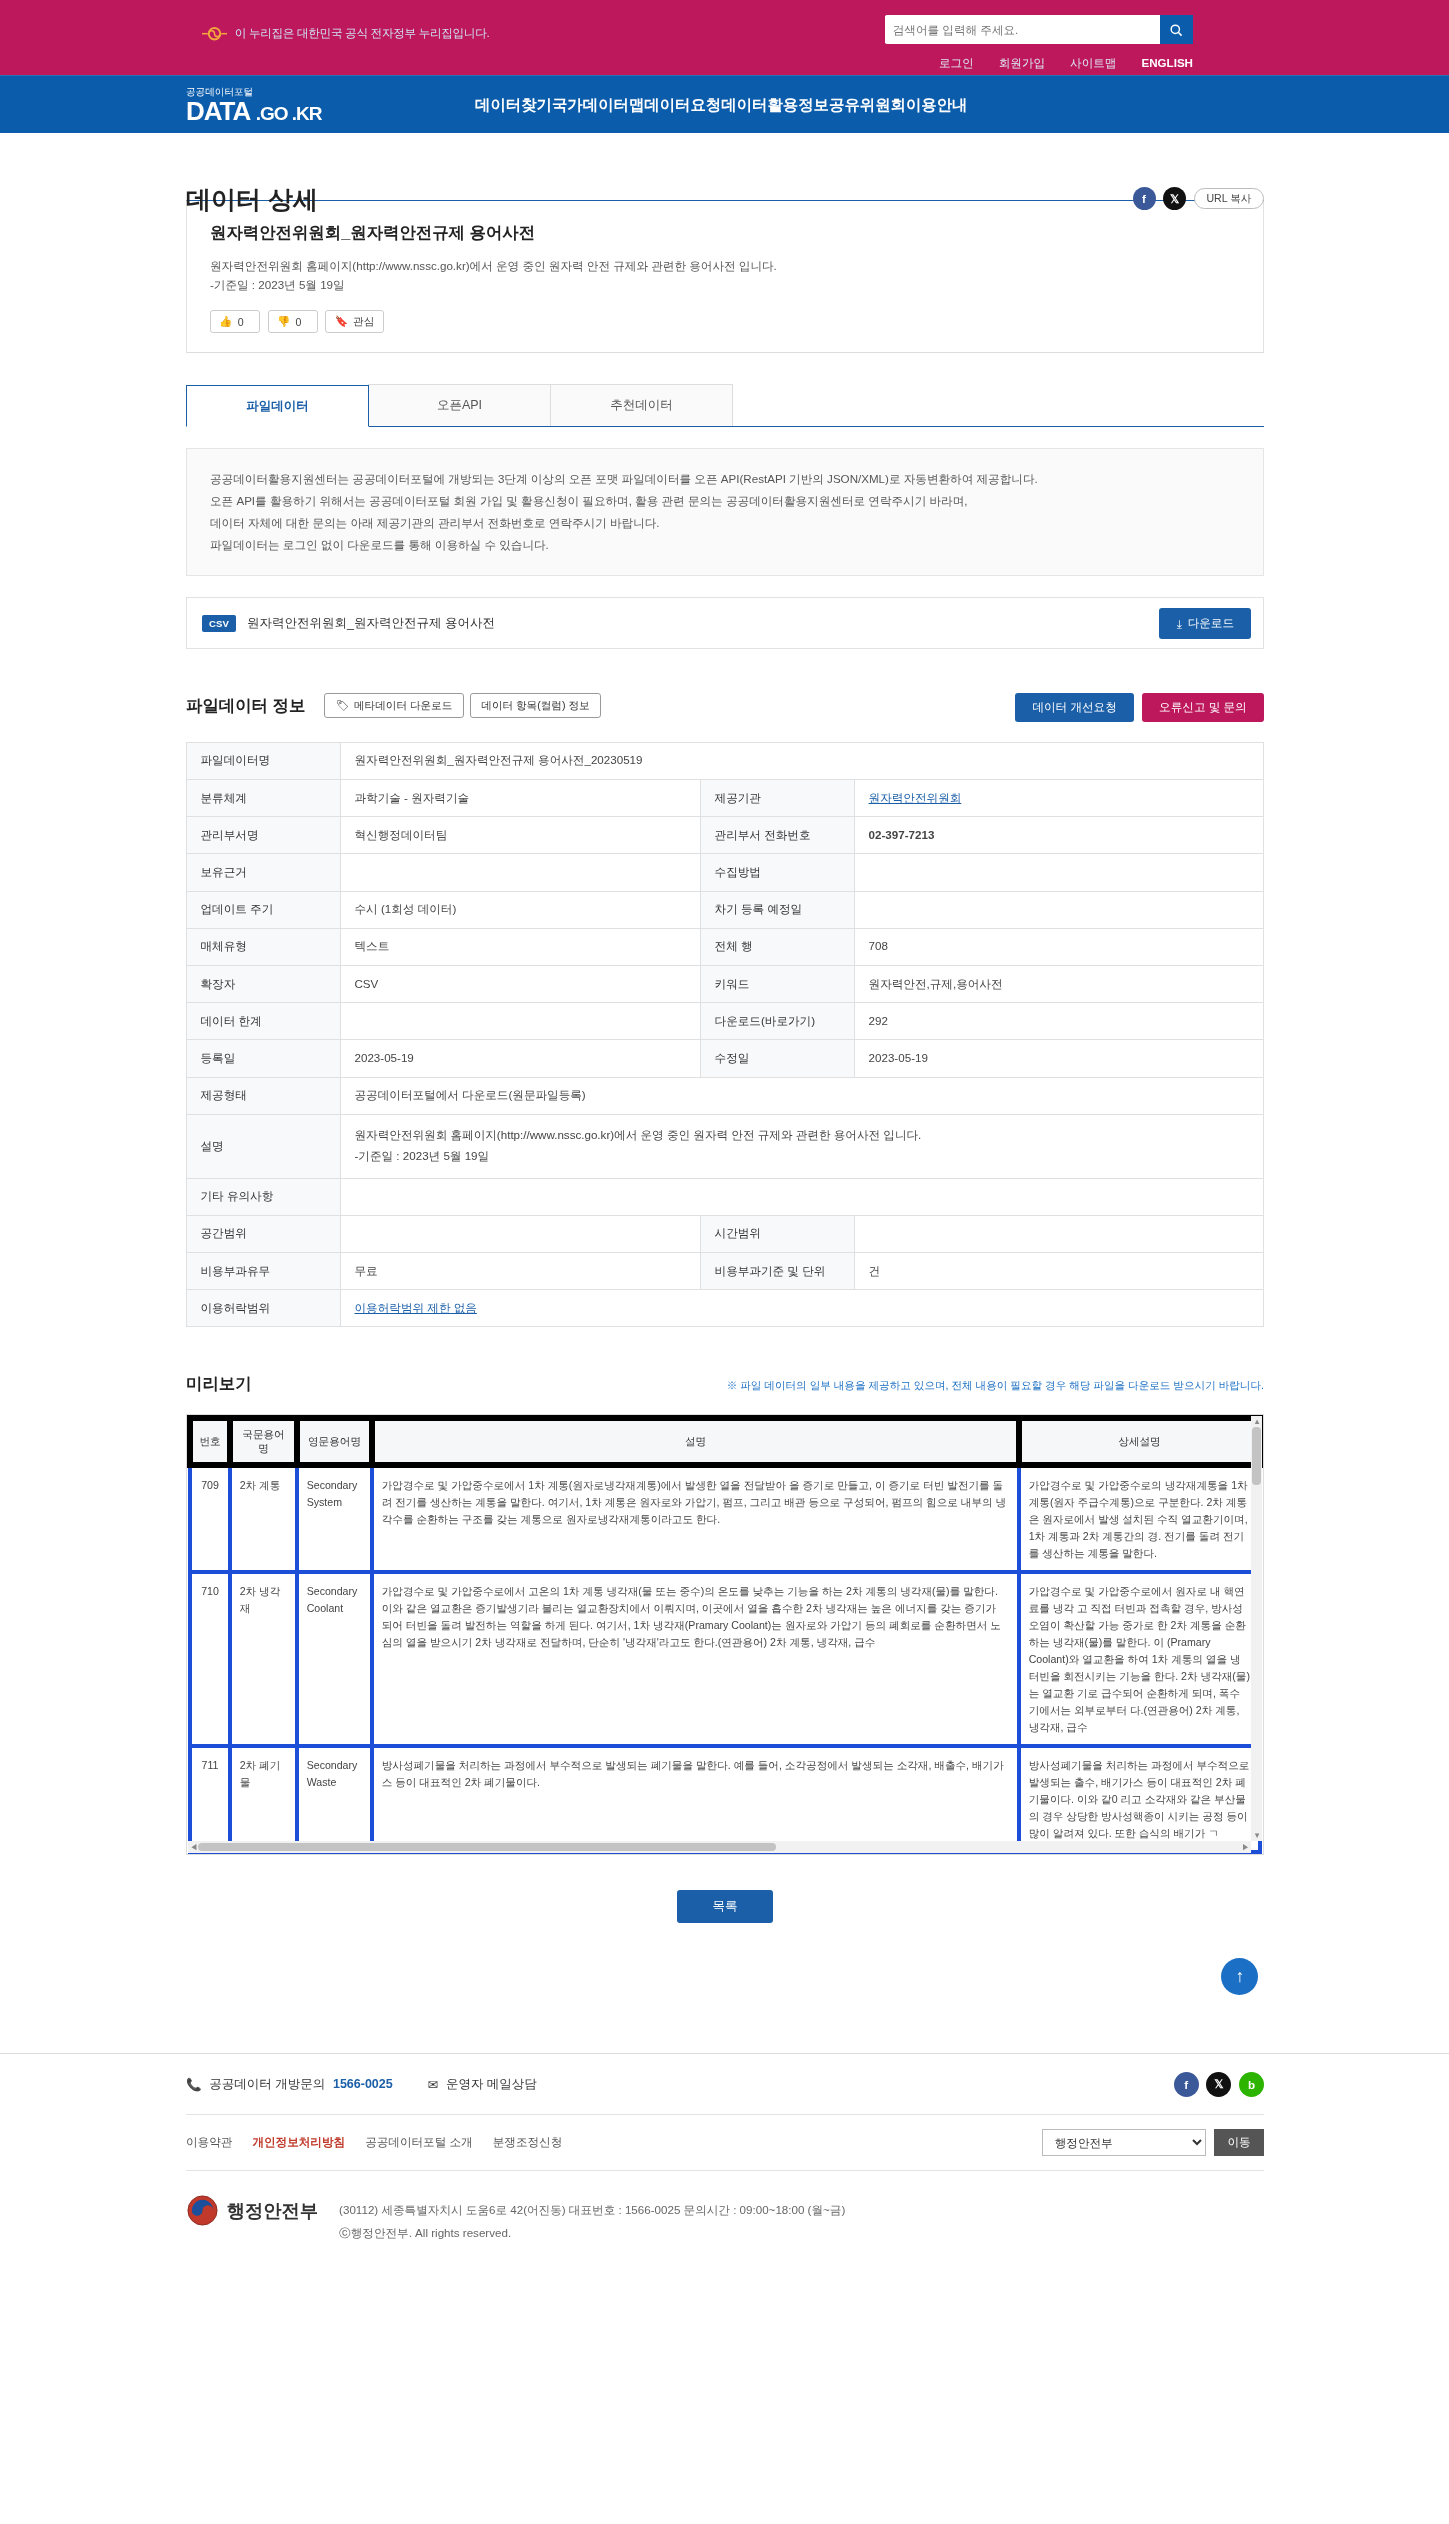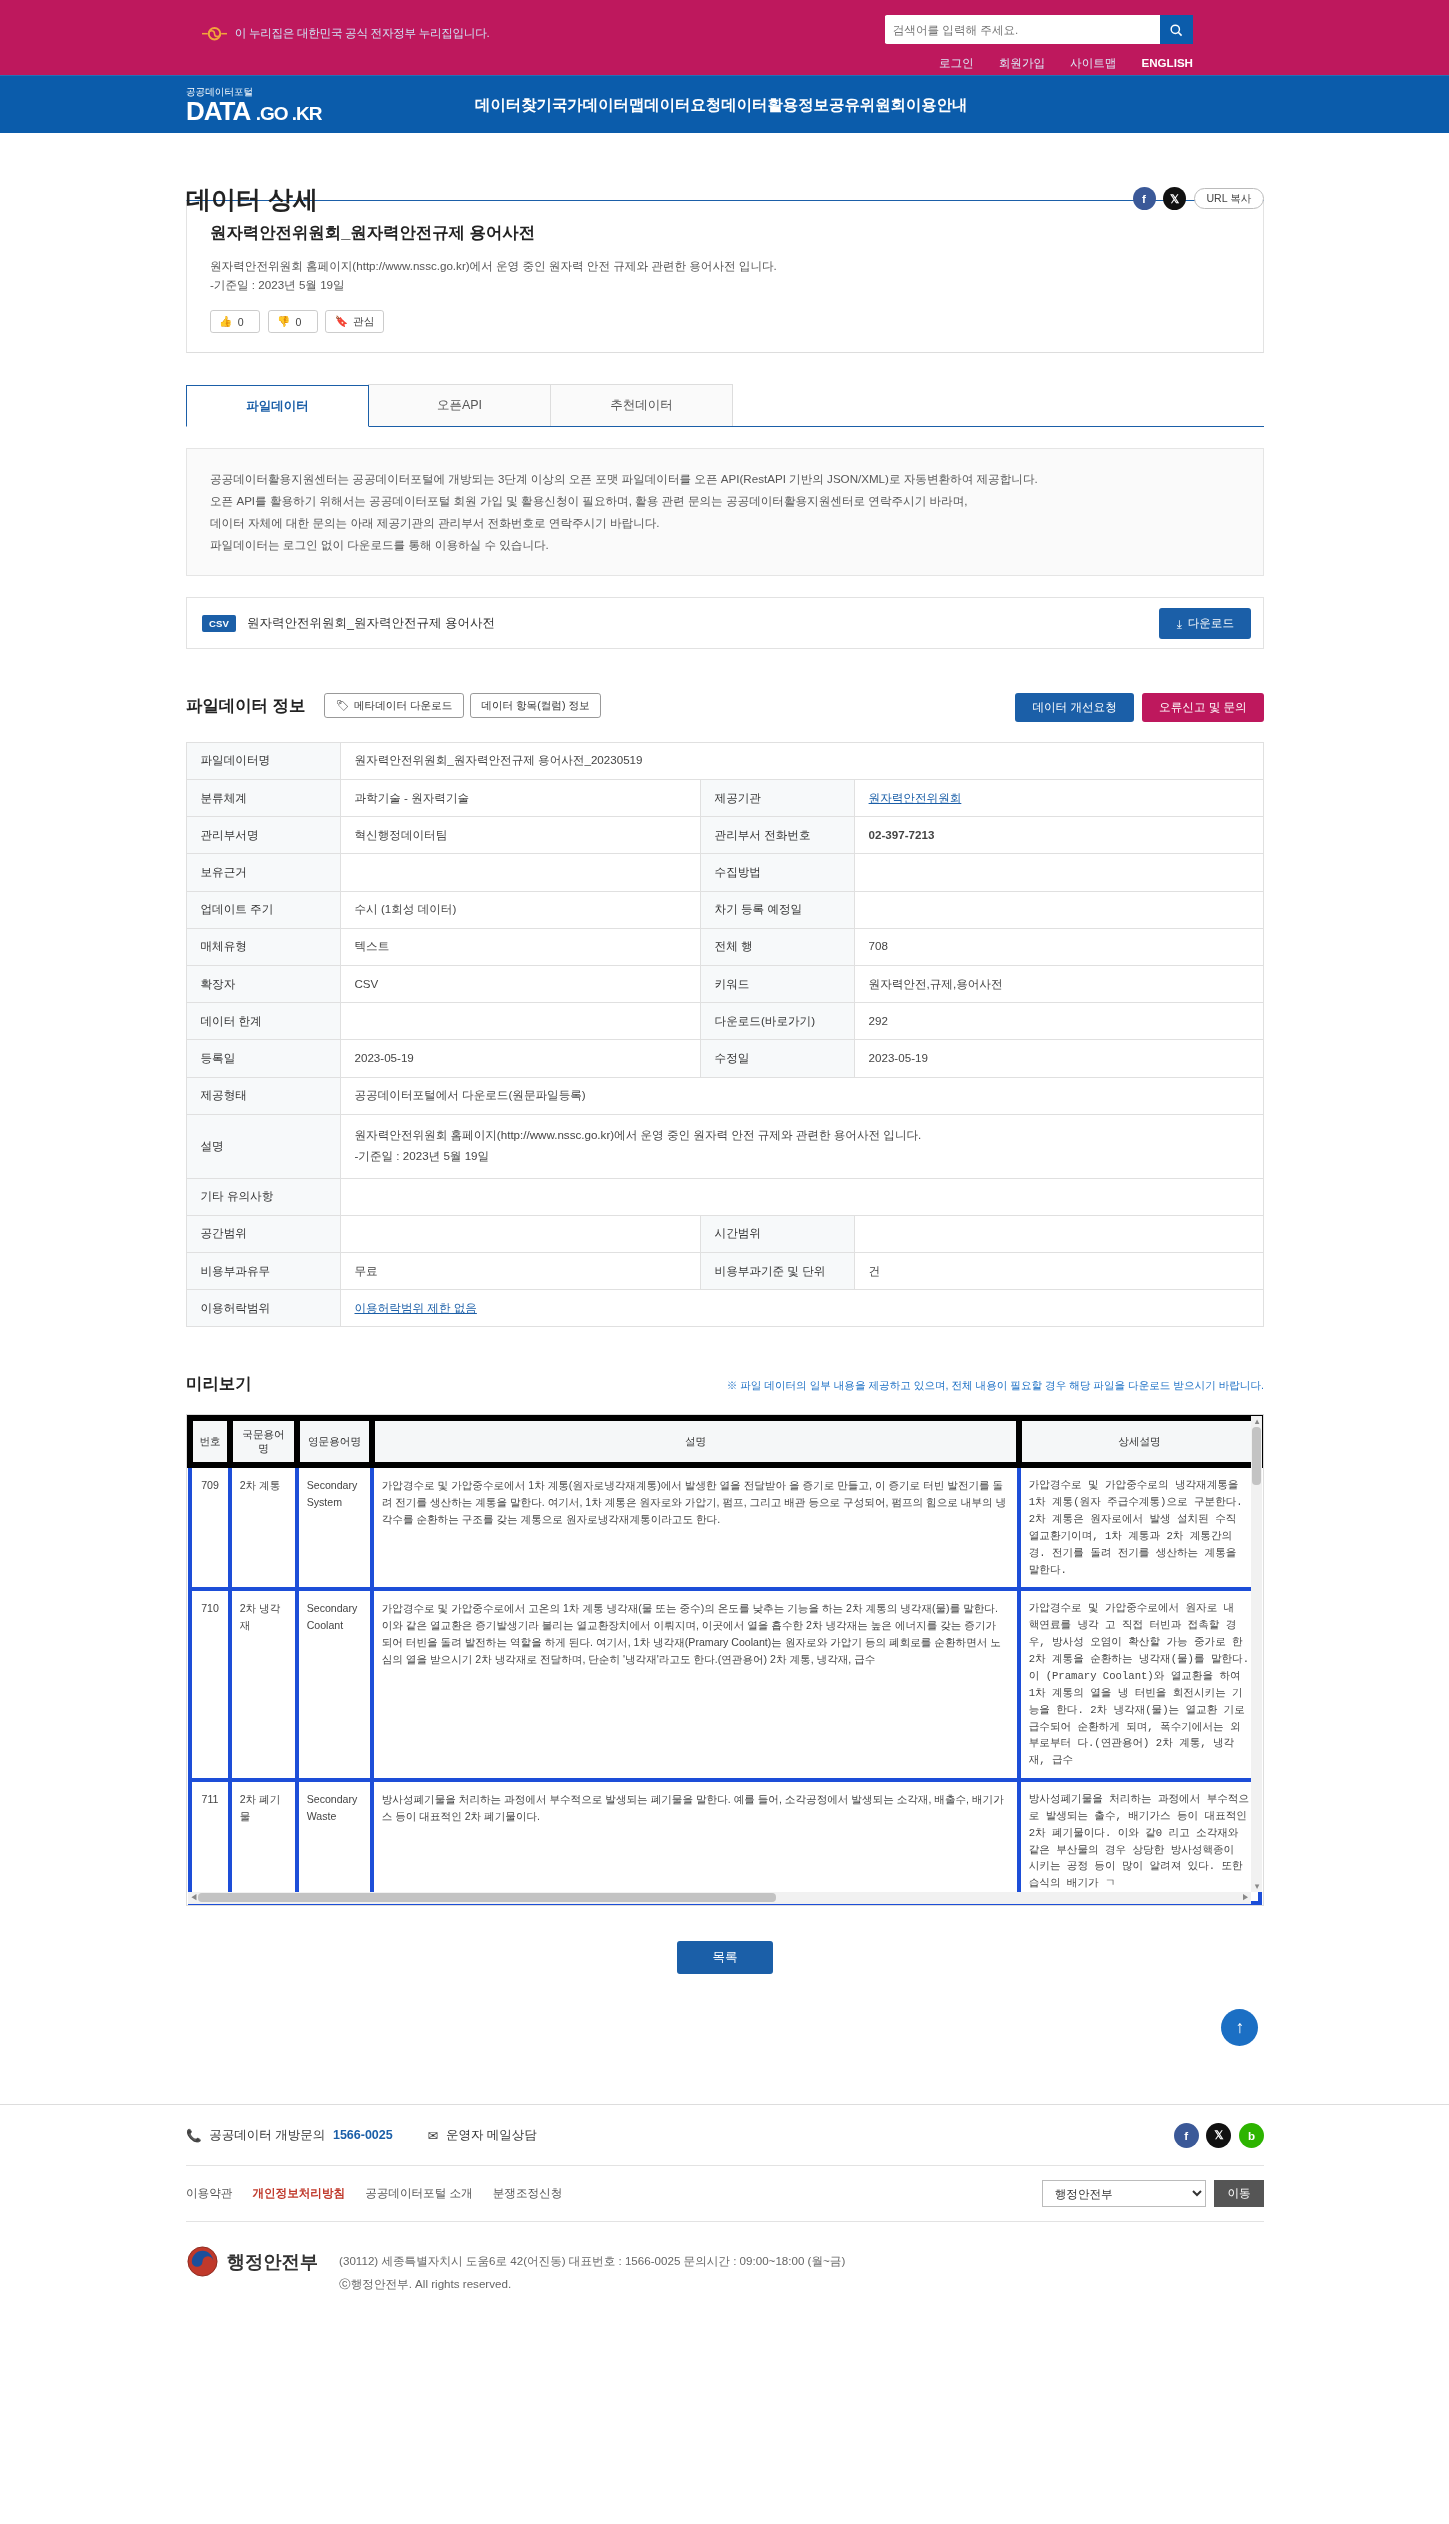--- a/index.html
+++ b/index.html
@@ -184,21 +184,21 @@
     color:#333; font-size:10.6px;
   }
   table.prev td {
     border:4px solid #1d4ed8; padding:8.7px 7.7px; color:#444; line-height:1.6;
     vertical-align:top; font-size:10.6px;
   }
   .col-no { width:40px; text-align:center; }
   .col-ko { width:67px; }
   .col-en { width:75px; }
   .col-desc { width:auto; }
-  .col-detail { width:241px;font-family:Liberation Mono, monospace; }
+  .col-detail { width:241px; }
   .scroll-v {
     position:absolute; right:1px; top:1px; width:10.6px; bottom:13.5px; background:#f1f1f1;
   }
   .scroll-v .thumb { position:absolute; top:11.6px; left:1px; width:8.7px; height:58px; background:#c3c3c3; border-radius:3.9px;}
   .scroll-h {
     position:absolute; left:1px; right:11.6px; bottom:1px; height:12.5px; background:#f1f1f1;
   }
   .scroll-h .thumb { position:absolute; left:9.6px; top:1.9px; width:578px; height:8.7px; background:#c3c3c3; border-radius:3.9px;}
   .arrow-btn { position:absolute; font-size:7.7px; color:#888; }
 

